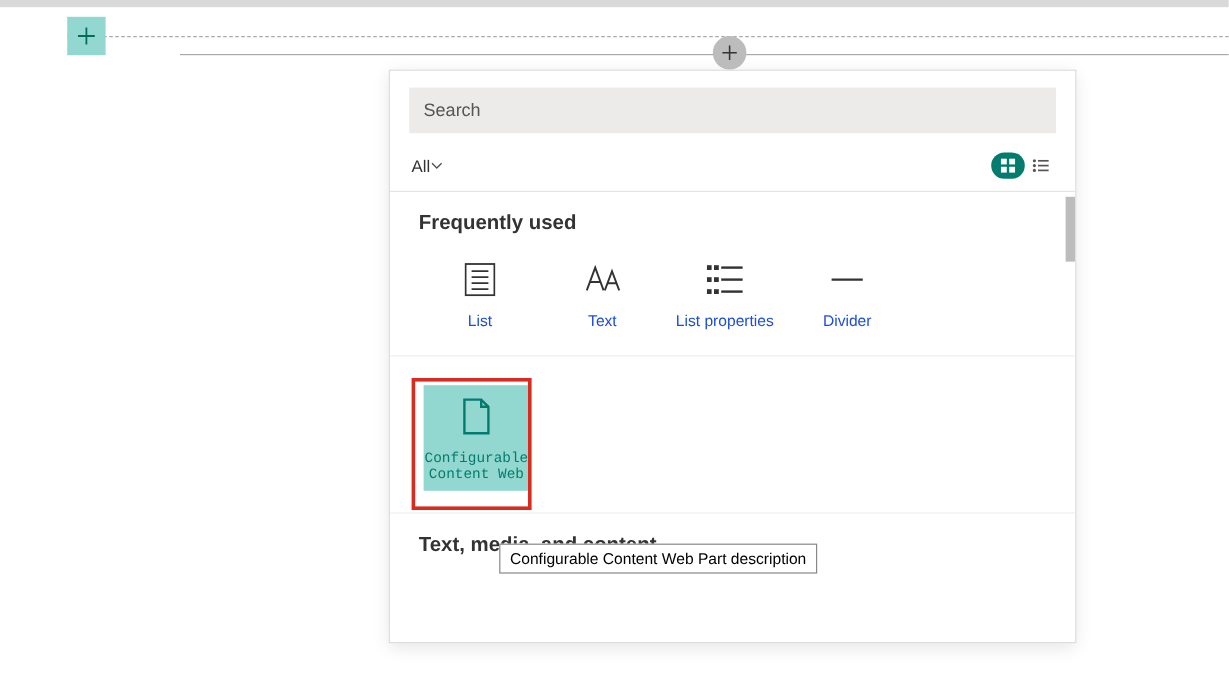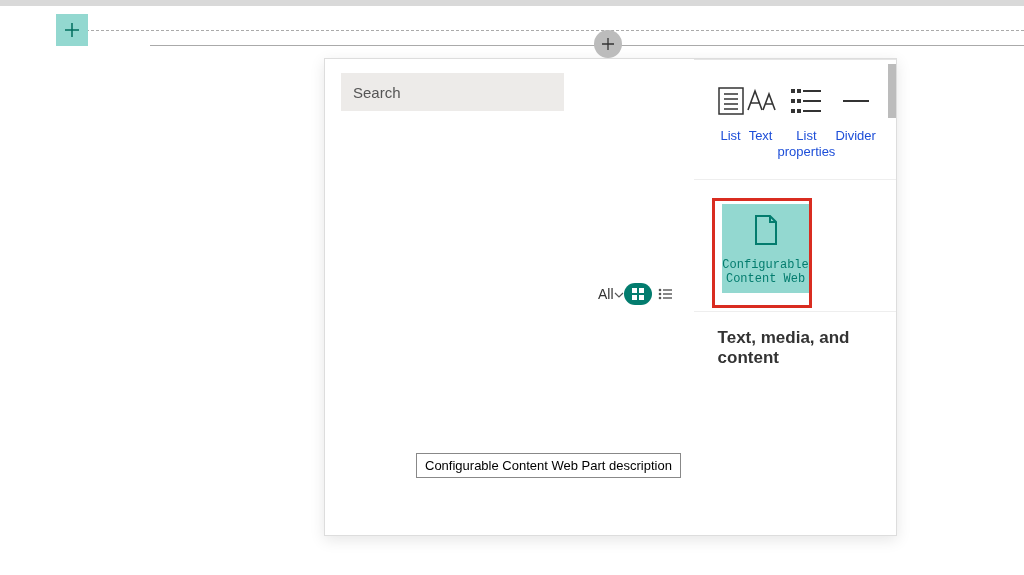--- a/index.html
+++ b/index.html
@@ -75,21 +75,21 @@
       position: absolute;
       top: 58px;
       left: 324px;
       width: 573px;
       height: 478px;
       background: #fff;
       border: 1px solid #ddd;
       box-shadow: 0 4px 14px rgba(0,0,0,0.1);
       z-index: 4;
       display: flex;
-      flex-direction: row;
+      flex-direction: column;
     }
 
     .toolbox-header {
       padding: 14px 16px 12px 16px;
     }
 
     .search-input {
       width: 100%;
       height: 38px;
       border: none;
@@ -312,20 +312,21 @@
             <rect x="5" y="9.3" width="9" height="1.4" fill="#555"></rect>
           </svg>
       </div>
     </div>
   </div>
 
   <div class="toolbox-scroll">
     <div class="scrollbar-thumb"></div>
 
     <div class="section">
+      <div class="section-title">Frequently used</div>
       <div class="webpart-row">
 
         <div class="webpart-tile">
           <div class="webpart-icon">
             <svg width="26" height="28" viewBox="0 0 26 28" fill="none" stroke="#333" stroke-width="1.5">
                 <rect x="1" y="1" width="24" height="26"></rect>
                 <line x1="6" y1="7" x2="20" y2="7"></line>
                 <line x1="6" y1="12" x2="20" y2="12"></line>
                 <line x1="6" y1="17" x2="20" y2="17"></line>
                 <line x1="6" y1="22" x2="20" y2="22"></line>

